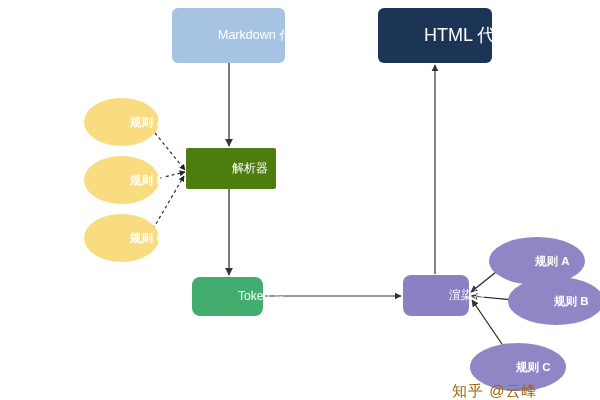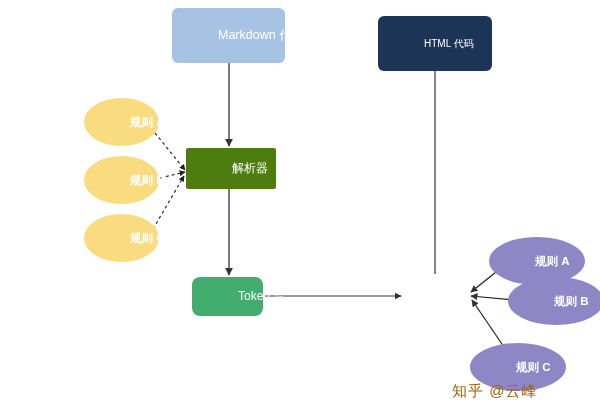--- a/index.html
+++ b/index.html
@@ -50,22 +50,21 @@
   }
   
   #node-markdown {
     left: 172px; top: 8px; width: 113px; height: 55px;
     background: #a7c3e4;
     font-size: 12.5px;
   }
   #node-html {
     left: 378px; top: 8px; width: 114px; height: 55px;
     background: #1c3557;
-    font-size: 10px;
-    margin-top: 8px;
+    font-size: 18px;
   }
   #node-parser {
     left: 186px; top: 148px; width: 90px; height: 41px;
     background: #4d7c0f;
     font-size: 12px;
   }
   #node-token {
     left: 192px; top: 277px; width: 71px; height: 39px;
     background: #42ad6e;
     font-size: 12px;
@@ -146,20 +145,23 @@
   </div>
 
   <div id="node-parser" class="node rect-sharp">
     <span class="label">解析器</span>
   </div>
 
   <div id="node-token" class="node">
     <span class="label">Token 流</span>
   </div>
 
+  <div id="node-renderer" class="node">
+    <span class="label">渲染器</span>
+  </div>
 
   <div id="rule-left-a" class="node ellipse rule-left">
     <span class="label">规则 A</span>
   </div>
   <div id="rule-left-b" class="node ellipse rule-left">
     <span class="label">规则 B</span>
   </div>
   <div id="rule-left-c" class="node ellipse rule-left">
     <span class="label">规则 C</span>
   </div>

